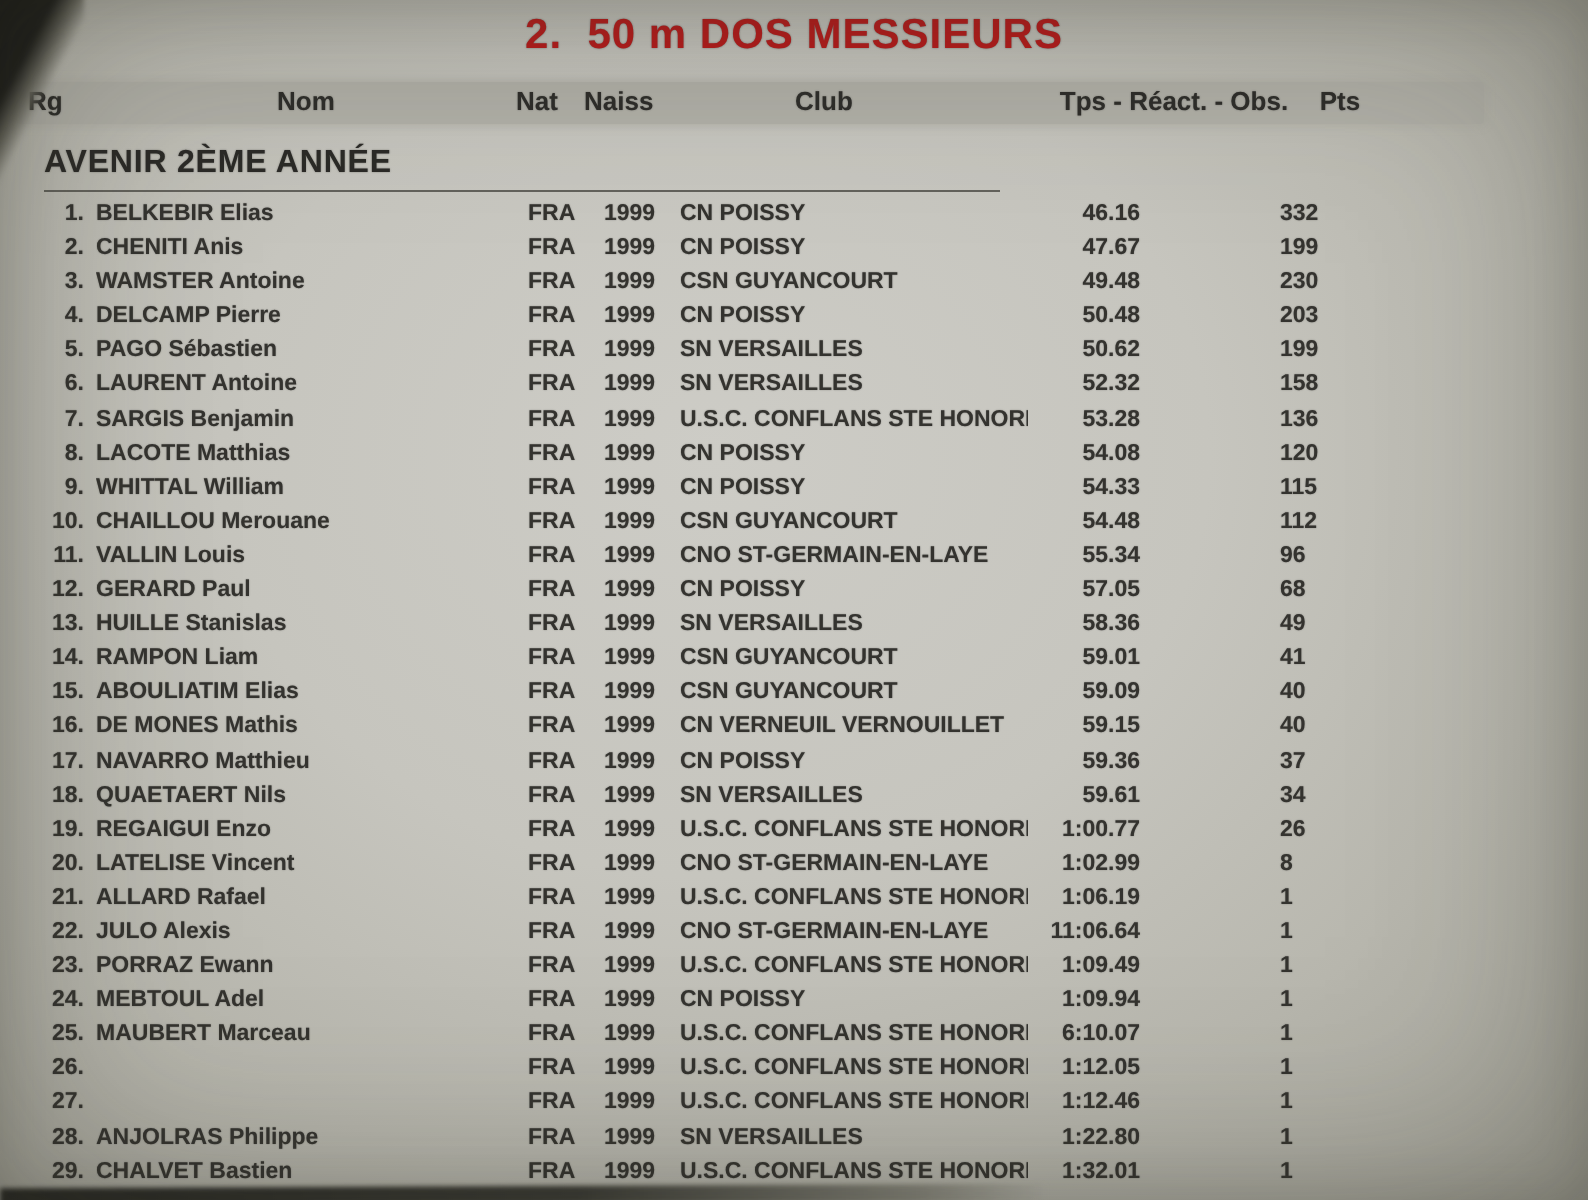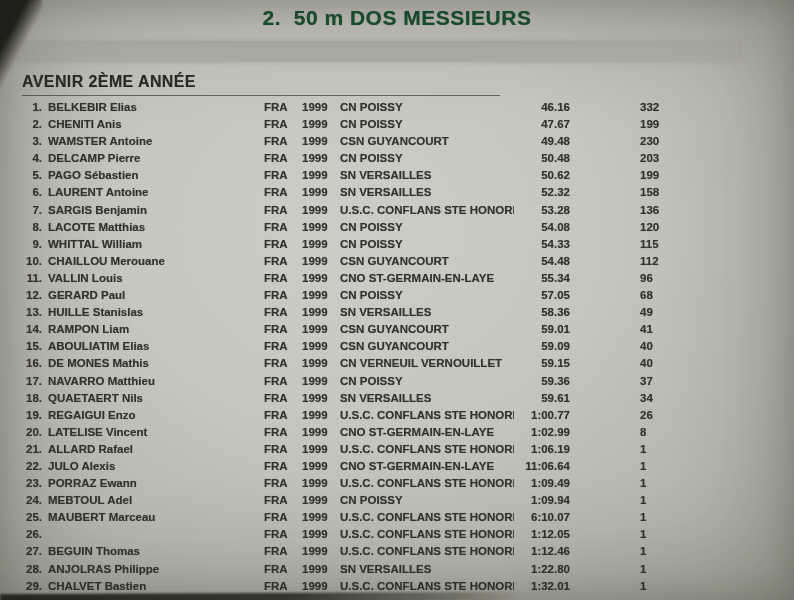--- a/index.html
+++ b/index.html
@@ -22,21 +22,21 @@
   }
   
   .bottom-edge{
     position:absolute;left:0;bottom:-2px;width:66%;height:9px;z-index:4;
     background:linear-gradient(to right,#262622 0%,#3a3a34 55%,#8a897f 88%,transparent 100%);
     filter:blur(1.3px);transform:rotate(-0.25deg);
   }
   .sheet{position:absolute;inset:0;z-index:2;color:#33322f;}
   .title{
     position:absolute;top:6px;left:0;width:100%;text-align:center;
-    font-size:21px;font-weight:bold;color:#14532d;letter-spacing:0.5px;
+    font-size:21px;font-weight:bold;color:#b91c1c;letter-spacing:0.5px;
     text-shadow:0 0 1px rgba(20,20,20,0.45);
     white-space:pre;
   }
   .header-band{
     position:absolute;top:41px;left:8px;width:734px;height:21px;
     background:#b2b1a9;border-radius:2px;
     box-shadow:0 0 4px 1px rgba(178,177,169,0.9);
   }
   .header-row{position:absolute;top:43px;left:0;width:100%;height:18px;
     font-size:13px;font-weight:bold;color:#2e2d2a;text-shadow:0 0 1px rgba(20,20,20,0.35);}
@@ -73,20 +73,29 @@
 
 <div class="corner-dark"></div>
 <div class="bottom-edge"></div>
 <div class="vignette"></div>
 
 <div class="sheet">
 
   <div class="title">2.  50 m DOS MESSIEURS</div>
 
   <div class="header-band"></div>
+  <div class="header-row">
+    <span class="h-rg">Rg</span>
+    <span class="h-nom">Nom</span>
+    <span class="h-nat">Nat</span>
+    <span class="h-naiss">Naiss</span>
+    <span class="h-club">Club</span>
+    <span class="h-tps">Tps - Réact. - Obs.</span>
+    <span class="h-pts">Pts</span>
+  </div>
 
   <div class="section-heading">AVENIR 2ÈME ANNÉE</div>
 
   <div class="rows">
     <div class="row">
       <span class="c-rank">1.</span>
       <span class="c-name">BELKEBIR Elias</span>
       <span class="c-nat">FRA</span>
       <span class="c-naiss">1999</span>
       <span class="c-club">CN POISSY</span>
@@ -338,21 +347,20 @@
       <span class="c-rank">26.</span>
       <span class="c-nat">FRA</span>
       <span class="c-naiss">1999</span>
       <span class="c-club">U.S.C. CONFLANS STE HONORIN</span>
       <span class="c-time">1:12.05</span>
       <span class="c-pts">1</span>
     </div>
 
     <div class="row">
       <span class="c-rank">27.</span>
-      <span class="c-name">BEGUIN Thomas</span>
       <span class="c-nat">FRA</span>
       <span class="c-naiss">1999</span>
       <span class="c-club">U.S.C. CONFLANS STE HONORIN</span>
       <span class="c-time">1:12.46</span>
       <span class="c-pts">1</span>
     </div>
 
     <div class="row">
       <span class="c-rank">28.</span>
       <span class="c-name">ANJOLRAS Philippe</span>

